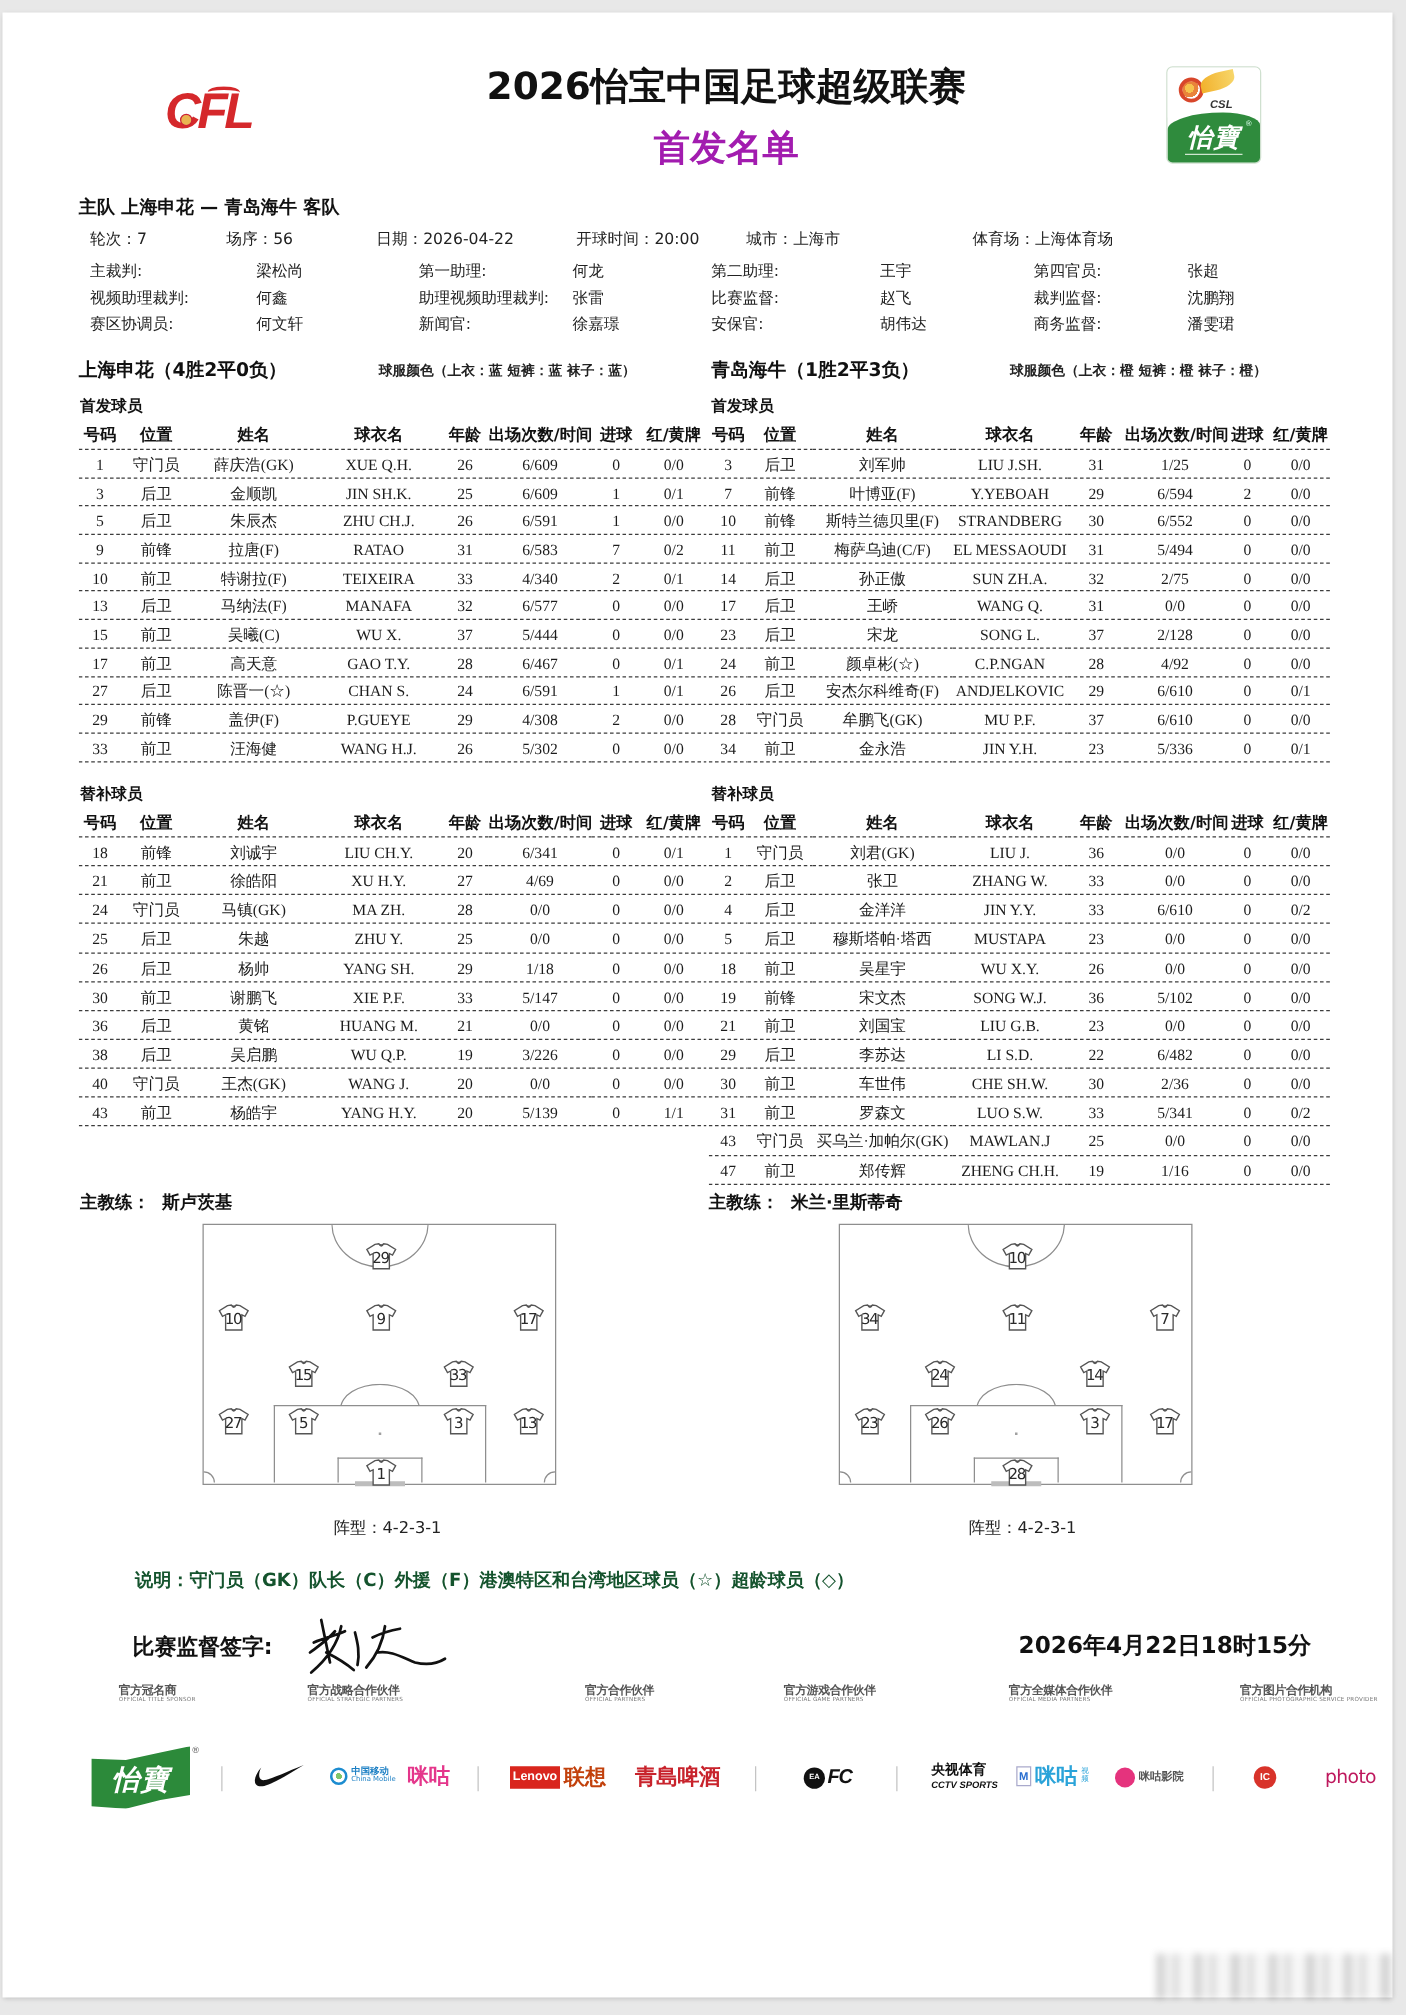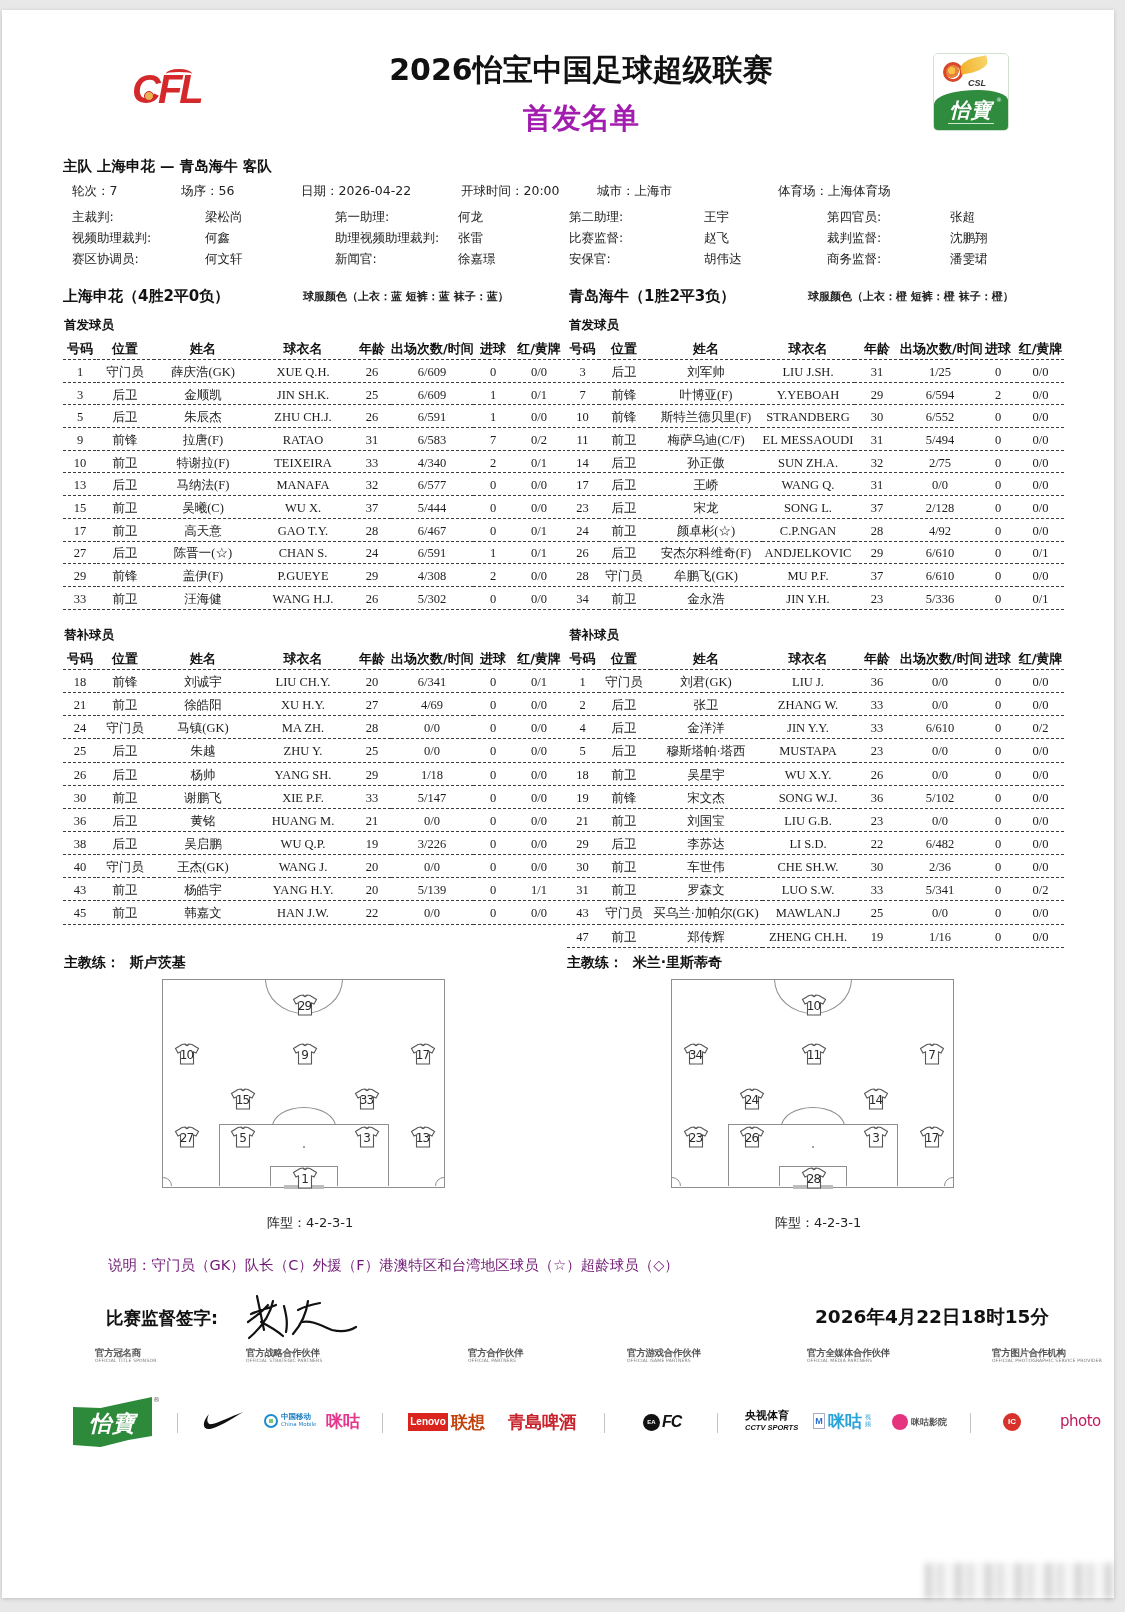--- a/index.html
+++ b/index.html
@@ -69,21 +69,21 @@
 .corner.cl div{left:-9px}.corner.cr div{right:-9px}
 .jersey{position:absolute;width:26px;height:22px;transform:translate(-50%,-50%)}
 .jersey svg{position:absolute;left:0;top:0;width:26px;height:22px}
 .jersey span{position:absolute;left:-4px;right:-4px;top:6px;text-align:center;font-family:"DejaVu Sans",sans-serif;font-size:12px;line-height:13px;letter-spacing:-1px;color:#2a2a2a}
 .s0{left:141.5px;top:24.5px}.s1{left:23.5px;top:73.5px}.s2{left:141.5px;top:73.5px}.s3{left:259.5px;top:73.5px}
 .s4{left:79.5px;top:118.5px}.s5{left:203.5px;top:118.5px}
 .s6{left:23.5px;top:156.5px}.s7{left:79.5px;top:156.5px}.s8{left:203.5px;top:156.5px}.s9{left:259.5px;top:156.5px}
 .s10{left:141.5px;top:197.5px}
 
 
-.legend{left:108px;top:1256px;font-weight:normal;font-size:14.5px;line-height:18px;color:#701a75}
+.legend{left:108px;top:1256px;font-weight:bold;font-size:14.5px;line-height:18px;color:#14532d}
 .siglabel{left:106px;top:1307px;font-weight:bold;font-size:17.5px;line-height:22px}
 .sig{left:242px;top:1292px;width:118px;height:48px}
 .stamp{right:76px;top:1306px;font-weight:bold;font-size:18.5px;line-height:22px}
 .cat{top:1347px;text-align:left}
 .cat .cn{display:block;font-weight:bold;font-size:9.5px;line-height:11px;color:#555;letter-spacing:-.3px}
 .cat .en{display:block;font-size:4.5px;line-height:6px;color:#777;letter-spacing:.2px}
 .sep{top:1413px;width:1px;height:20px;background:#c4c4c4}
 .yb{left:73px;top:1397px;width:79px;height:50px;background:#2c8a3a;clip-path:polygon(0 20%,35% 22%,70% 10%,100% 0,100% 78%,70% 86%,35% 100%,0 96%)}
 .yb span{position:absolute;left:0;right:0;top:12px;text-align:center;font:italic bold 22px sans-serif;color:#fff;letter-spacing:1px}
 .yb-reg{left:153px;top:1396px;font-size:7px;color:#666}
@@ -608,30 +608,20 @@
         <td>43</td>
         <td>前卫</td>
         <td>杨皓宇</td>
         <td>YANG H.Y.</td>
         <td>20</td>
         <td>5/139</td>
         <td>0</td>
         <td>1/1</td>
       </tr>
 
-      <tr>
-        <td>45</td>
-        <td>前卫</td>
-        <td>韩嘉文</td>
-        <td>HAN J.W.</td>
-        <td>22</td>
-        <td>0/0</td>
-        <td>0</td>
-        <td>0/0</td>
-      </tr>
 
   </tbody>
 </table>
 
 <table class="a roster away subs" style="left:567px;top:650px">
   <colgroup>
       <col>
       <col>
       <col>
       <col>

